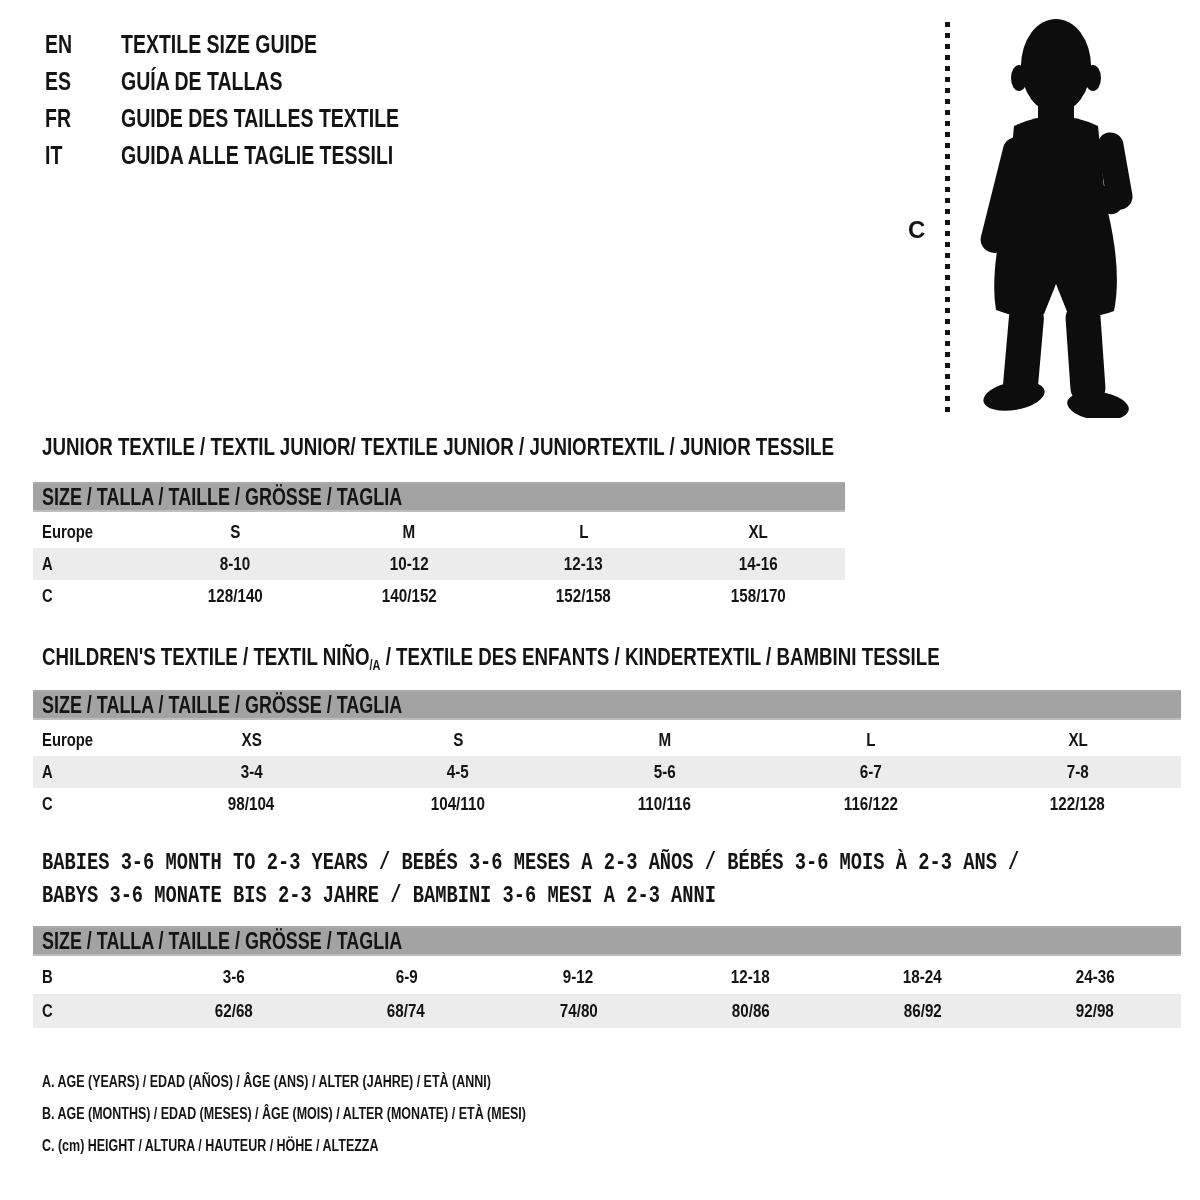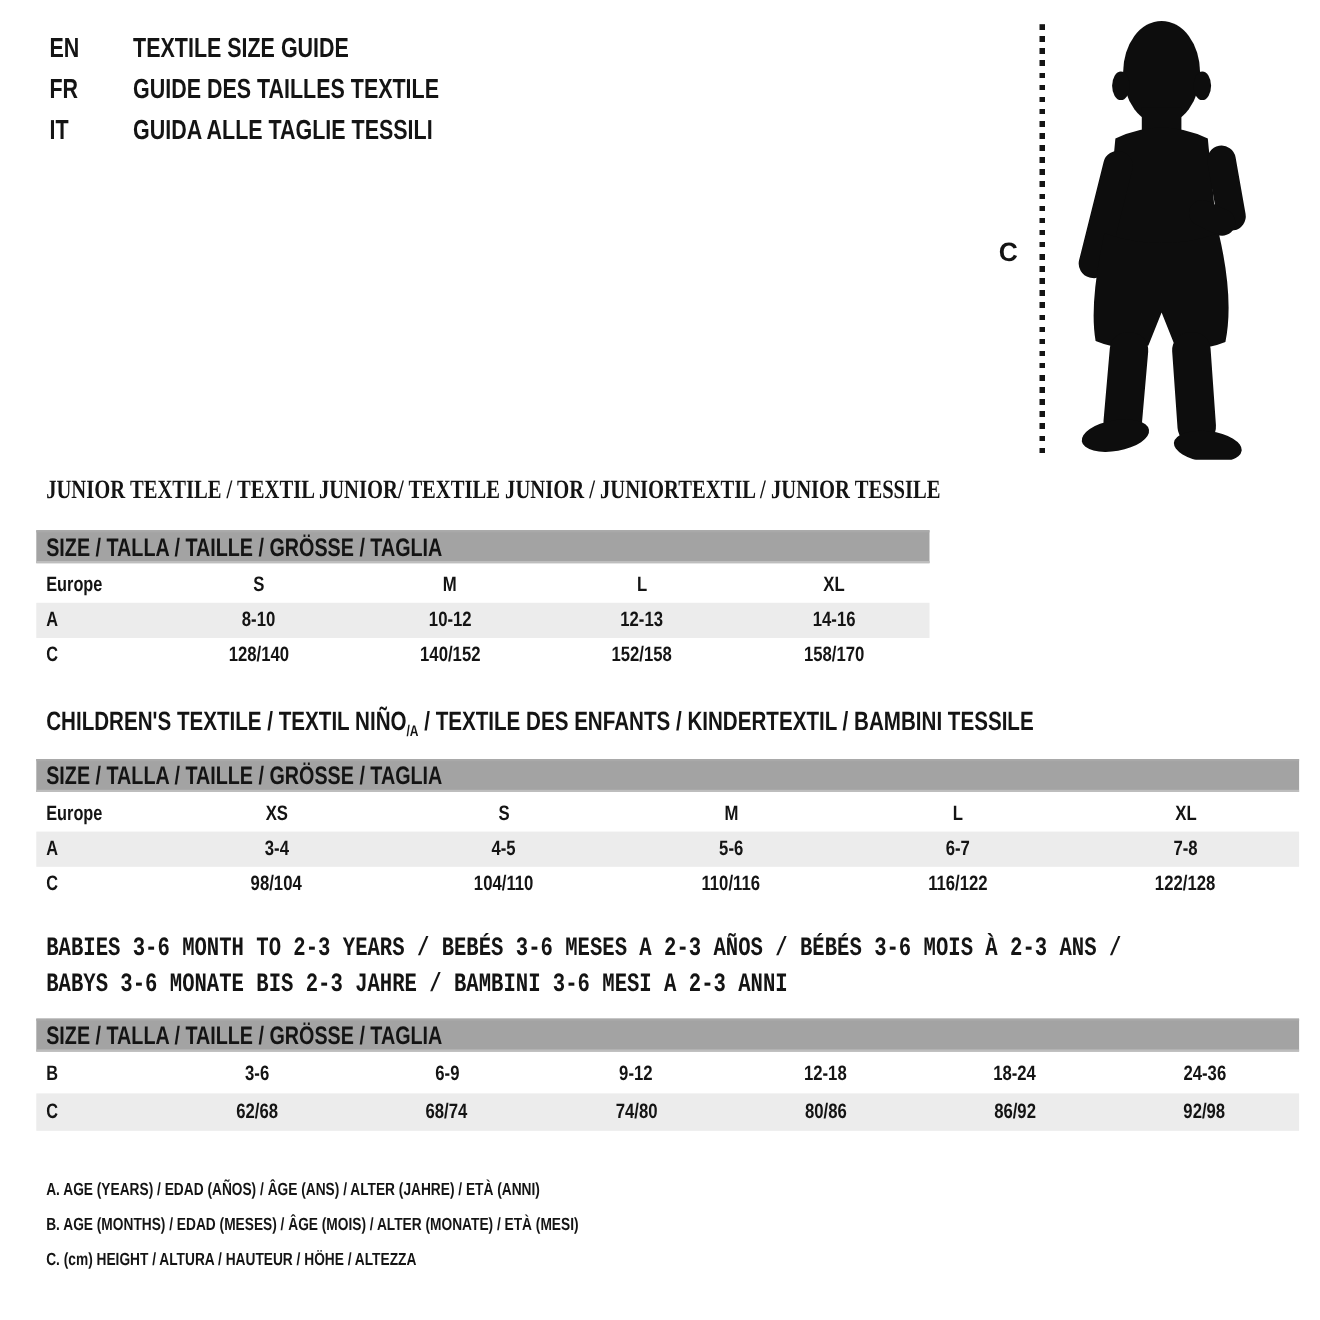--- a/index.html
+++ b/index.html
@@ -49,20 +49,24 @@
 </style>
 </head>
 <body>
 
 <div class="page">
 
   <section class="langs">
     <div class="lang-row">
       <span class="lang-code"><span class="cx-l">EN</span></span>
       <span class="cx-l">TEXTILE SIZE GUIDE</span>
+    </div>
+    <div class="lang-row">
+      <span class="lang-code"><span class="cx-l">ES</span></span>
+      <span class="cx-l">GUÍA DE TALLAS</span>
     </div>
     <div class="lang-row">
       <span class="lang-code"><span class="cx-l">FR</span></span>
       <span class="cx-l">GUIDE DES TAILLES TEXTILE</span>
     </div>
     <div class="lang-row">
       <span class="lang-code"><span class="cx-l">IT</span></span>
       <span class="cx-l">GUIDA ALLE TAGLIE TESSILI</span>
     </div>
   </section>
@@ -78,21 +82,21 @@
     <rect x="30" y="122" width="27" height="118" rx="13" transform="rotate(14 43 180)"></rect>
     <rect x="140" y="118" width="26" height="78" rx="13" transform="rotate(-10 153 157)"></rect>
     <rect x="118" y="172" width="44" height="24" rx="12" transform="rotate(25 140 184)"></rect>
     <path d="M42,198 Q28,262 34,296 Q58,306 82,300 L94,270 L106,300 Q130,306 152,297 Q160,258 146,198 Q94,216 42,198 Z"></path>
     <rect x="44" y="288" width="35" height="98" rx="16" transform="rotate(5 61 337)"></rect>
     <rect x="106" y="288" width="35" height="102" rx="16" transform="rotate(-4 123 339)"></rect>
     <ellipse cx="52" cy="382" rx="31" ry="14" transform="rotate(-10 52 382)"></ellipse>
     <ellipse cx="136" cy="392" rx="31" ry="14" transform="rotate(7 136 392)"></ellipse>
   </svg>
 
-  <h2 class="sect-title" style="left:42px; top:430px;font-family:Liberation Serif, serif;">
+  <h2 class="sect-title" style="left:42px; top:430px;">
     <span class="cx-l">JUNIOR TEXTILE / TEXTIL JUNIOR/ TEXTILE JUNIOR / JUNIORTEXTIL / JUNIOR TESSILE</span>
   </h2>
   <div class="sg-table" style="left:33px; top:482px; width:812px;">
     <div class="thead">
       <span class="cx-l">SIZE / TALLA / TAILLE / GRÖSSE / TAGLIA</span>
     </div>
     <div class="trow">
       <div class="tlabel">
           <span class="cx-l">Europe</span>
         </div>

